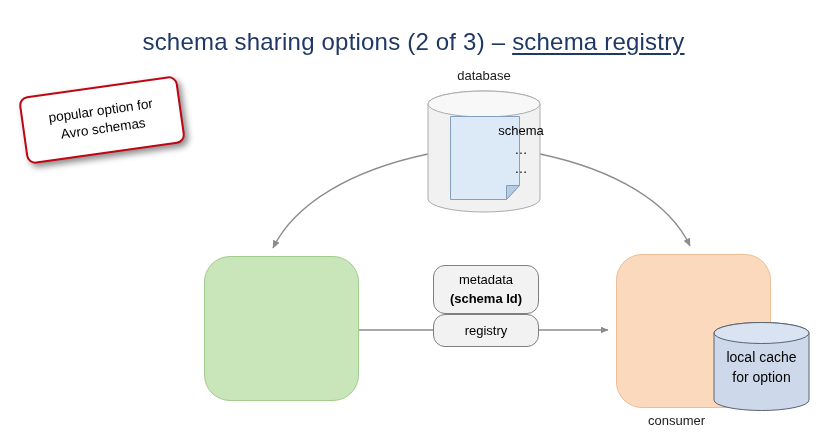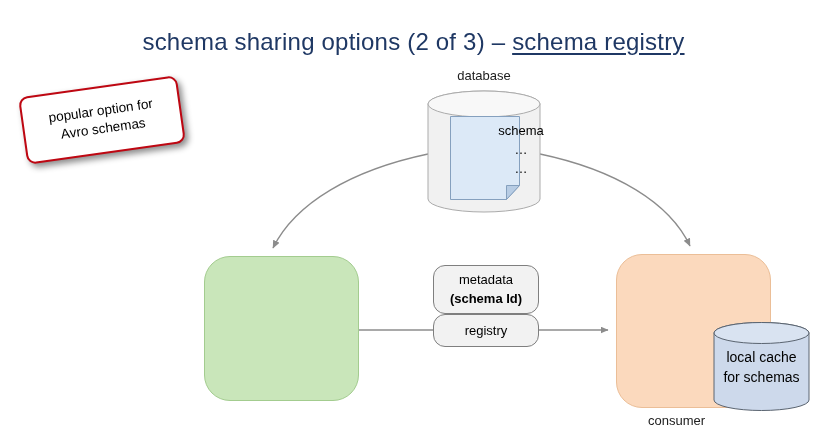--- a/index.html
+++ b/index.html
@@ -103,21 +103,21 @@
 
   <div class="bigbox consumer"></div>
   <div class="lbl" style="left:600px;top:413px;width:153px;">consumer</div>
 
   <svg class="cachewrap" width="97" height="90" viewBox="0 0 97 90">
     <path d="M1 11 V78 A47.5 10.5 0 0 0 96 78 V11 A47.5 10.5 0 0 0 1 11 Z" fill="#CDD9EB" stroke="#5A6470" stroke-width="1"></path>
     <ellipse cx="48.5" cy="11" rx="47.5" ry="10.5" fill="#D9E3F1" stroke="#5A6470" stroke-width="1"></ellipse>
   </svg>
   <div class="cache-text">
     <div>local cache</div>
-    <div>for schemas</div>
+    <div>for option</div>
   </div>
 
   <div class="msgbox metadata">
     <div>metadata</div>
     <div class="b">(schema Id)</div>
   </div>
   <div class="msgbox payload">
     <div>registry</div>
   </div>
 

